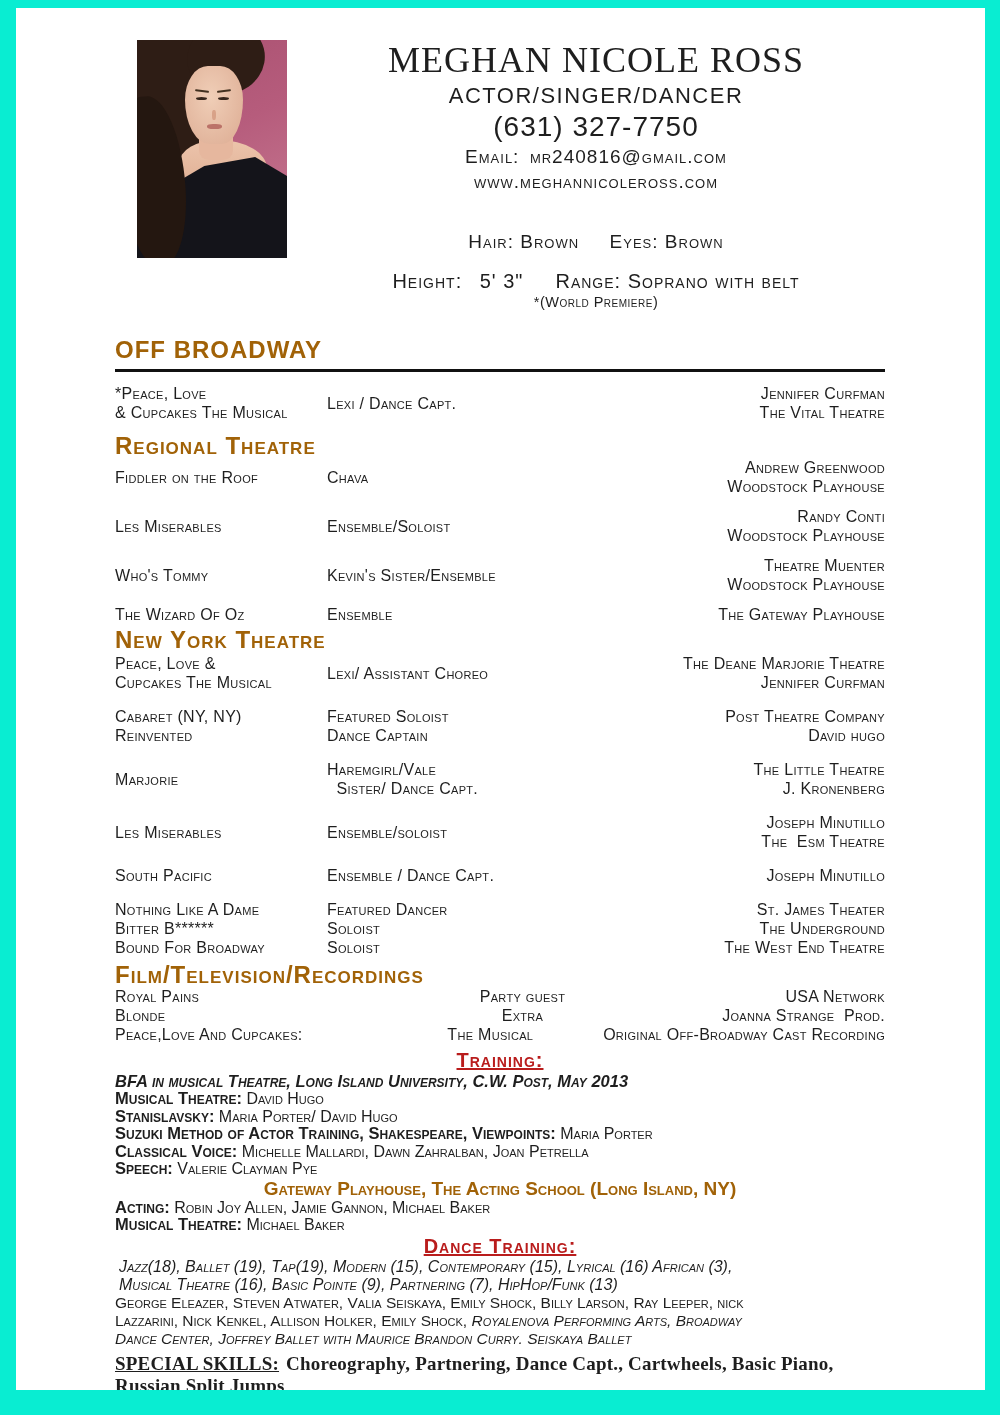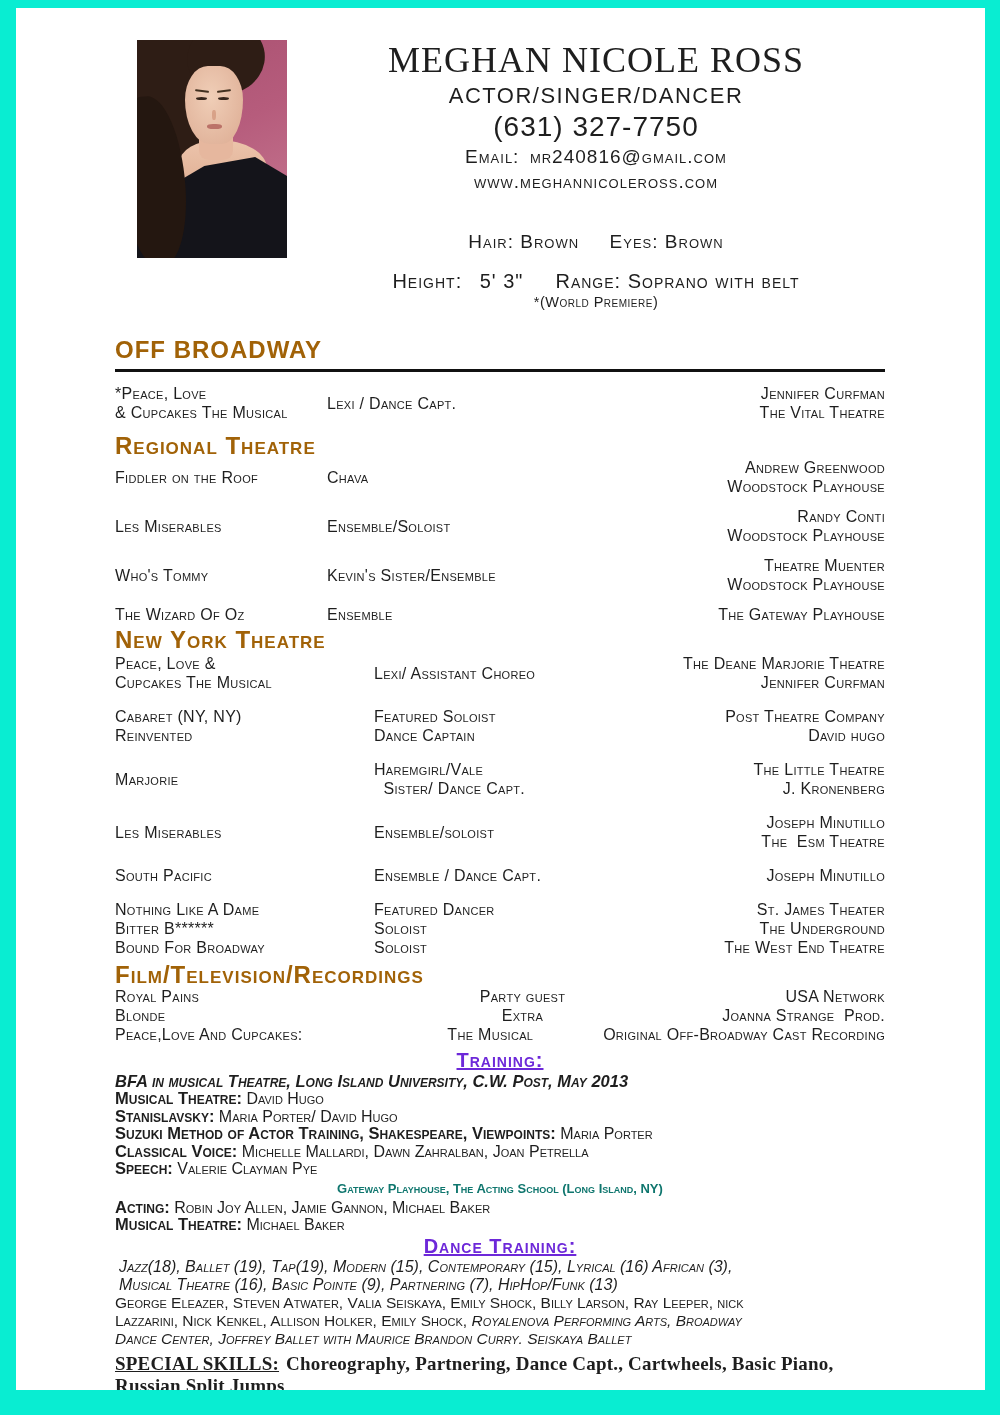--- a/index.html
+++ b/index.html
@@ -48,38 +48,38 @@
   
   .main{position:absolute;left:99px;top:330px;width:770px;}
   .section-title{font-size:24px;font-weight:bold;letter-spacing:1px;margin:0;line-height:1;color:#a16207;}
   .rule{height:3px;background:#111;margin-top:7px;}
   .sec-off-broadway .rows{margin-top:12px;}
   .sec-regional-theatre{margin-top:12px;}
   .sec-regional-theatre .row{margin-bottom:11px;}
   .sec-regional-theatre .row:last-child{margin-bottom:0;}
   .sec-new-york-theatre{margin-top:4px;}
   .sec-new-york-theatre .rows{margin-top:2px;}
-  .sec-new-york-theatre .row{margin-bottom:15px;gap:47px;}
+  .sec-new-york-theatre .row{margin-bottom:15px;}
   .sec-new-york-theatre .row:last-child{margin-bottom:0;}
   .sec-film-television-recordings{margin-top:6px;}
   .row{display:flex;align-items:center;}
   .line{line-height:19px;font-size:16px;letter-spacing:.3px;min-height:19px;white-space:pre;}
   .c1{width:212px;}
   .c2{width:250px;}
   .c3{flex:1;text-align:right;}
   .sec-film-television-recordings .c1{width:285px;}
   .sec-film-television-recordings .c2{width:245px;text-align:center;}
   
   .training{margin-top:6px;}
   .t-heading{font-size:20px;font-weight:bold;letter-spacing:1px;text-align:center;
-    text-decoration:underline;margin:0 0 2px;line-height:20px;color:#6d28d9;}
+    text-decoration:underline;margin:0 0 2px;line-height:20px;color:#b91c1c;}
   .t-degree{font-size:16.5px;font-weight:bold;font-style:italic;line-height:18px;}
   .t-line{font-size:16px;line-height:17.5px;}
   .t-line .lbl{font-weight:bold;font-size:16.5px;}
-  .t-school{font-size:13px;font-weight:bold;text-align:center;line-height:19px;margin:1px 0;color:#0f766e;}
+  .t-school{font-size:19px;font-weight:bold;text-align:center;line-height:19px;margin:1px 0;color:#a16207;}
   .dance{margin-top:2px;}
   .d-style-line{font-style:italic;font-size:16px;line-height:18px;padding-left:4px;}
   .d-teacher-line{font-size:15.5px;line-height:18px;}
   .d-teacher-line .it{font-style:italic;text-align:right;}
   
   .skills{margin-top:5px;font-family:"Liberation Serif",serif;font-variant:normal;
     font-size:19px;font-weight:bold;letter-spacing:.2px;}
   .skills-label{text-decoration:underline;margin-right:7px;}
 </style>
 </head>

